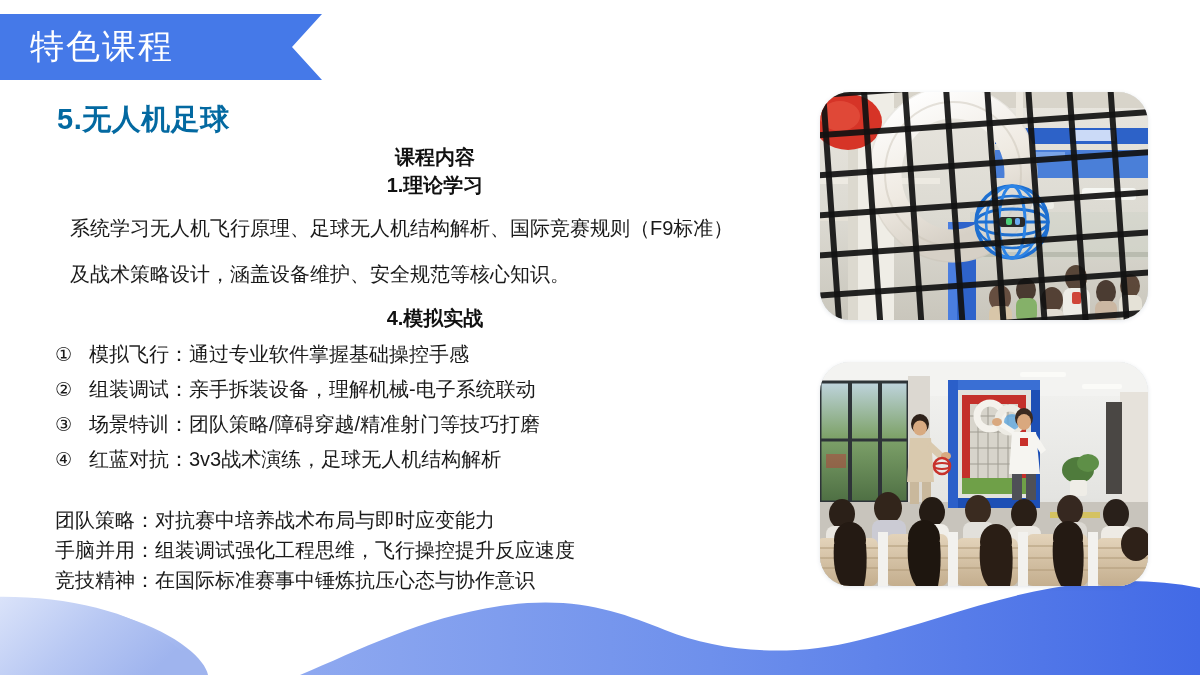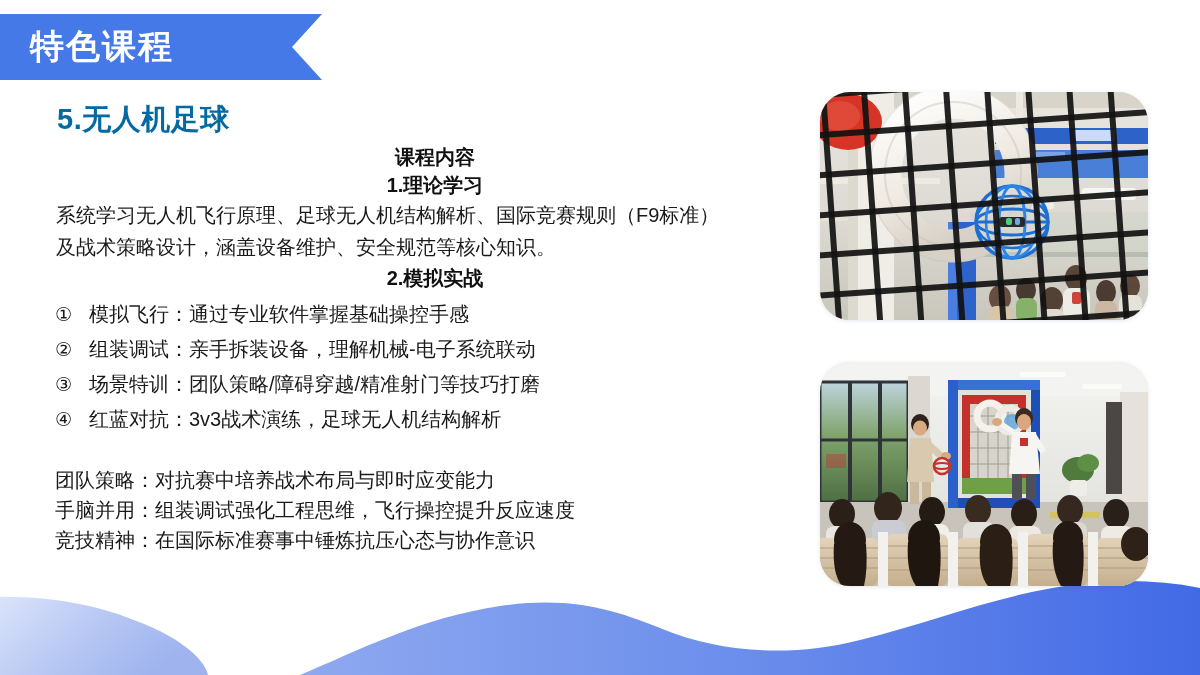--- a/index.html
+++ b/index.html
@@ -35,21 +35,21 @@
   .ribbon-svg { display: block; }
   .ribbon-title {
     position: absolute;
     left: 30px;
     top: 0;
     height: 70px;
     display: flex;
     align-items: center;
     color: #ffffff;
     font-size: 34px;
-    font-weight: 700;
+    font-weight: 400;
     letter-spacing: 2px;
     white-space: nowrap;
   }
 
   
   .content {
     position: absolute;
     left: 55px;
     top: 100px;
     width: 760px;
@@ -68,21 +68,21 @@
     font-weight: bold;
     line-height: 26px;
     margin: 0 0 2px 0;
     color: #111111;
     text-align: center;
   }
   .para {
     font-size: 20px;
     font-weight: 400;
     line-height: 31px;
-    margin: 1px;
+    margin: 15px;
     color: #1a1a1a;
   }
   .list {
     margin: 6px 0 0 0;
     padding: 0;
     list-style: none;
   }
   .list-item {
     font-size: 20px;
     line-height: 35px;
@@ -171,21 +171,21 @@
 
     <div class="course-title">5.无人机足球</div>
 
     <div class="sub-head">课程内容</div>
 
     <div class="sub-head">1.理论学习</div>
 
     <p class="para">系统学习无人机飞行原理、足球无人机结构解析、国际竞赛规则（F9标准）</p>
     <p class="para">及战术策略设计，涵盖设备维护、安全规范等核心知识。</p>
 
-    <div class="sub-head" style="margin-top:2px;">2.模拟实战</div>
+    <div class="sub-head" style="margin-top:2px;">4.模拟实战</div>
 
     <ul class="list">
       <li class="list-item">
         <span class="list-marker">①</span>
         <span>模拟飞行：通过专业软件掌握基础操控手感</span>
       </li>
       <li class="list-item">
         <span class="list-marker">②</span>
         <span>组装调试：亲手拆装设备，理解机械-电子系统联动</span>
       </li>

